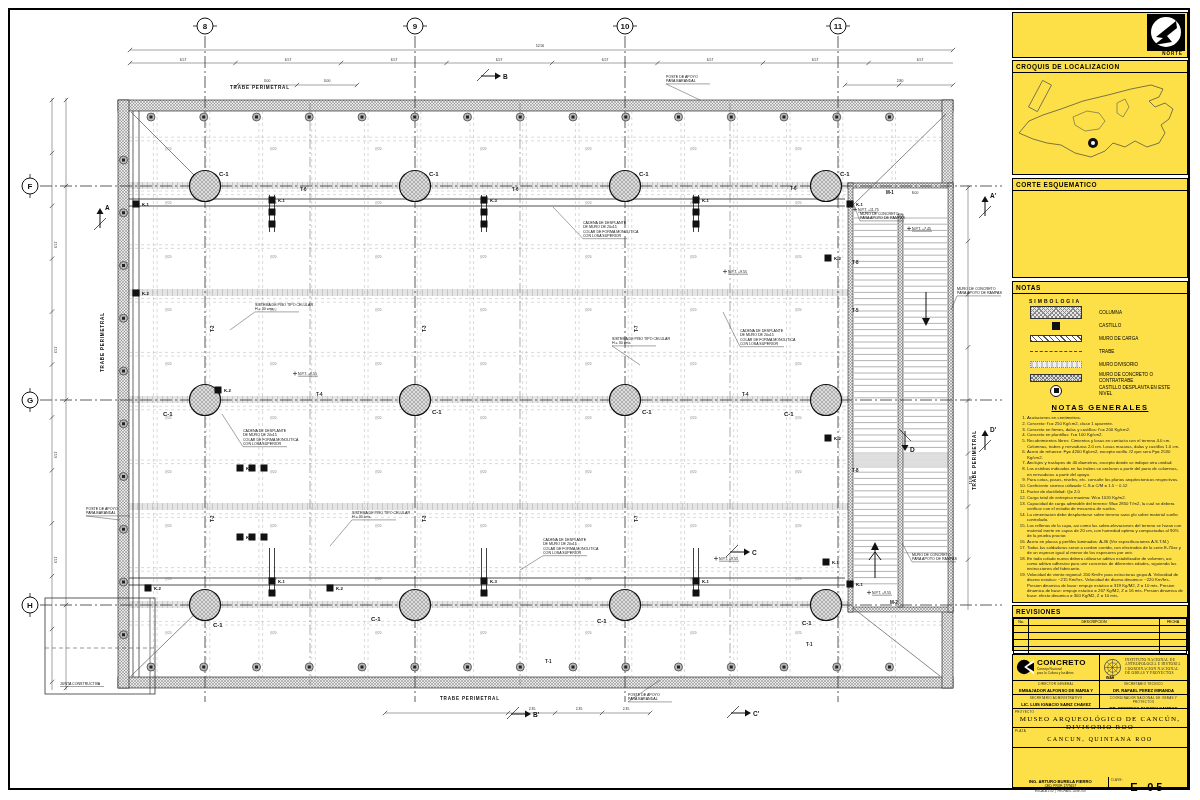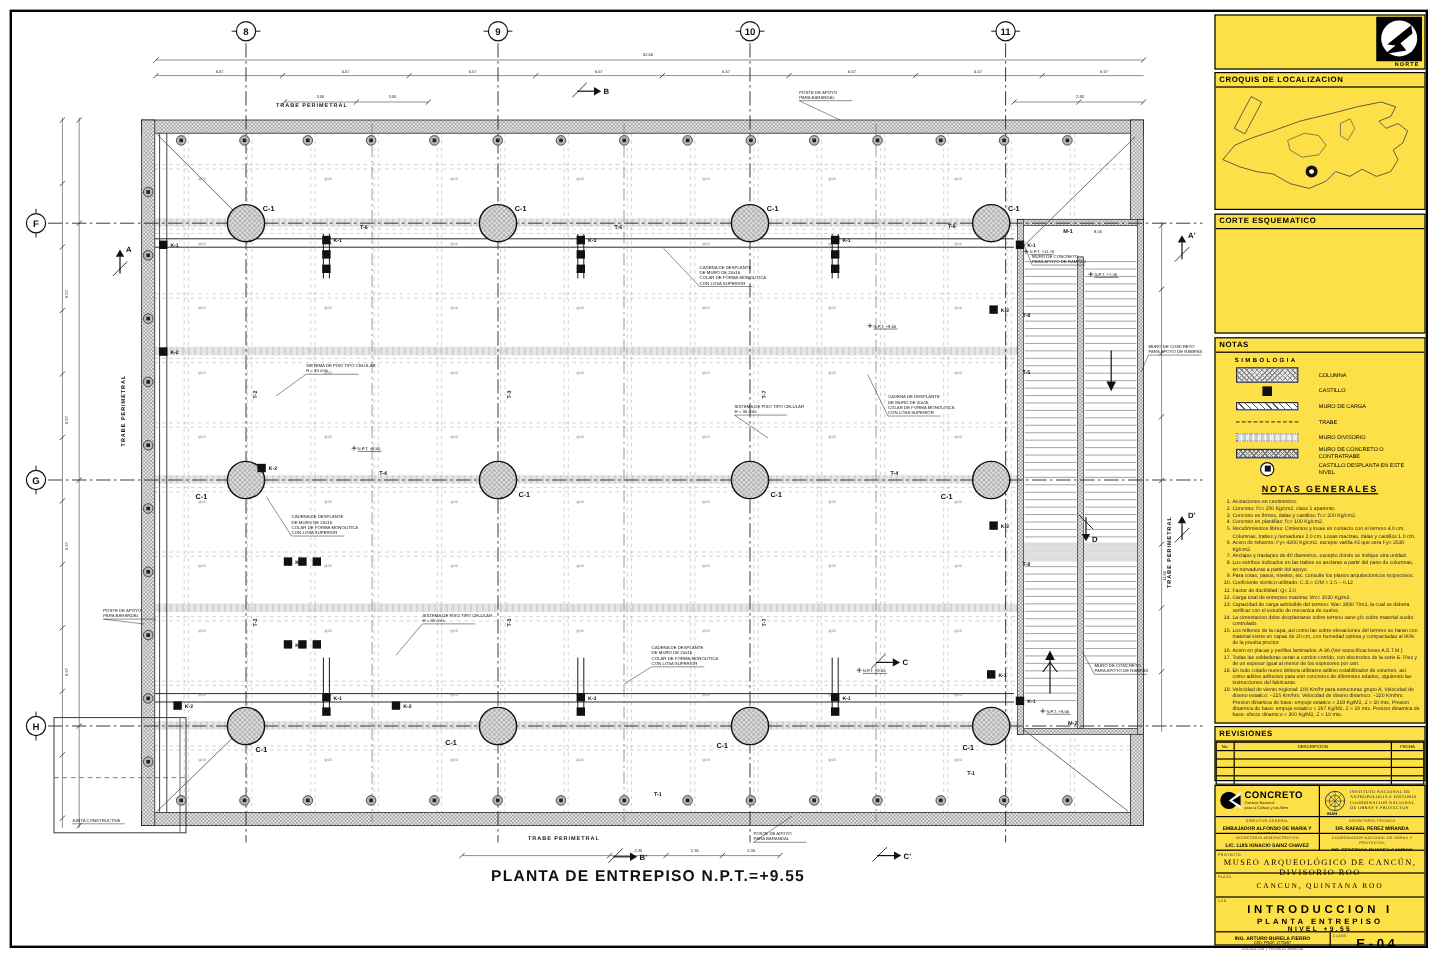--- a/index.html
+++ b/index.html
@@ -1001,21 +1001,20 @@
         </g>
         <g>
           <line x1="985" y1="450" x2="985" y2="436" stroke="#111" stroke-width="1"></line>
           <line x1="979" y1="452" x2="991" y2="440" stroke="#111" stroke-width="0.7"></line>
           <polygon points="981.5,436 985,430 988.5,436" fill="#111"></polygon>
           <text x="990" y="432" font-size="6.5" fill="#111" text-anchor="start" font-weight="bold">D'</text>
         </g>
       </g>
   </svg>
 
-  <div class="plan-title">PLANTA DE ENTREPISO N.P.T.=+9.55</div>
 
   <div class="panel">
 
     <div class="pbox north-box">
       <div class="north-icon">
         <svg width="38" height="37" viewBox="0 0 38 37">
           <rect width="38" height="37" fill="#000"></rect>
           <circle cx="19" cy="18" r="15" fill="#fff"></circle>
           <polygon points="29,7 9,23 16,24 7,31 25,28 20,22 30,14" fill="#000"></polygon>
         </svg>
@@ -1193,37 +1192,31 @@
           </div>
         </div>
       <div class="tb-row tb-project">
         <div class="mini-label">PROYECTO</div>
         <div class="val">MUSEO ARQUEOLÓGICO DE CANCÚN, DIVISORIO ROO</div>
       </div>
       <div class="tb-row tb-plaza">
         <div class="mini-label">PLAZA</div>
         <div class="val">CANCUN, QUINTANA ROO</div>
       </div>
-      <div class="tb-row tb-title">
-        <div class="mini-label">CVE.</div>
-        <div class="t1">INTRODUCCION I</div>
-        <div class="t2">PLANTA ENTREPISO</div>
-        <div class="t3">NIVEL +9.55</div>
-      </div>
       <div class="tb-row tb-bottom">
         <div class="tb-author">
           <div class="a1">ING. ARTURO BURELA FIERRO</div>
           <div class="a2">CED. PROF. 1775657</div>
           <div class="a3">
             <span>ESCALA</span>
             <span>1:50</span> &nbsp;|&nbsp;
             <span>FECHA</span>
             <span>01 JUNIO 09</span>
           </div>
         </div>
         <div class="tb-sheet">
           <div class="mini-label">CLAVE:</div>
-          <div class="sn">E-04</div>
+          <div class="sn">E-05</div>
         </div>
       </div>
     </div>
   </div>
 </div>
 
 </body></html>

